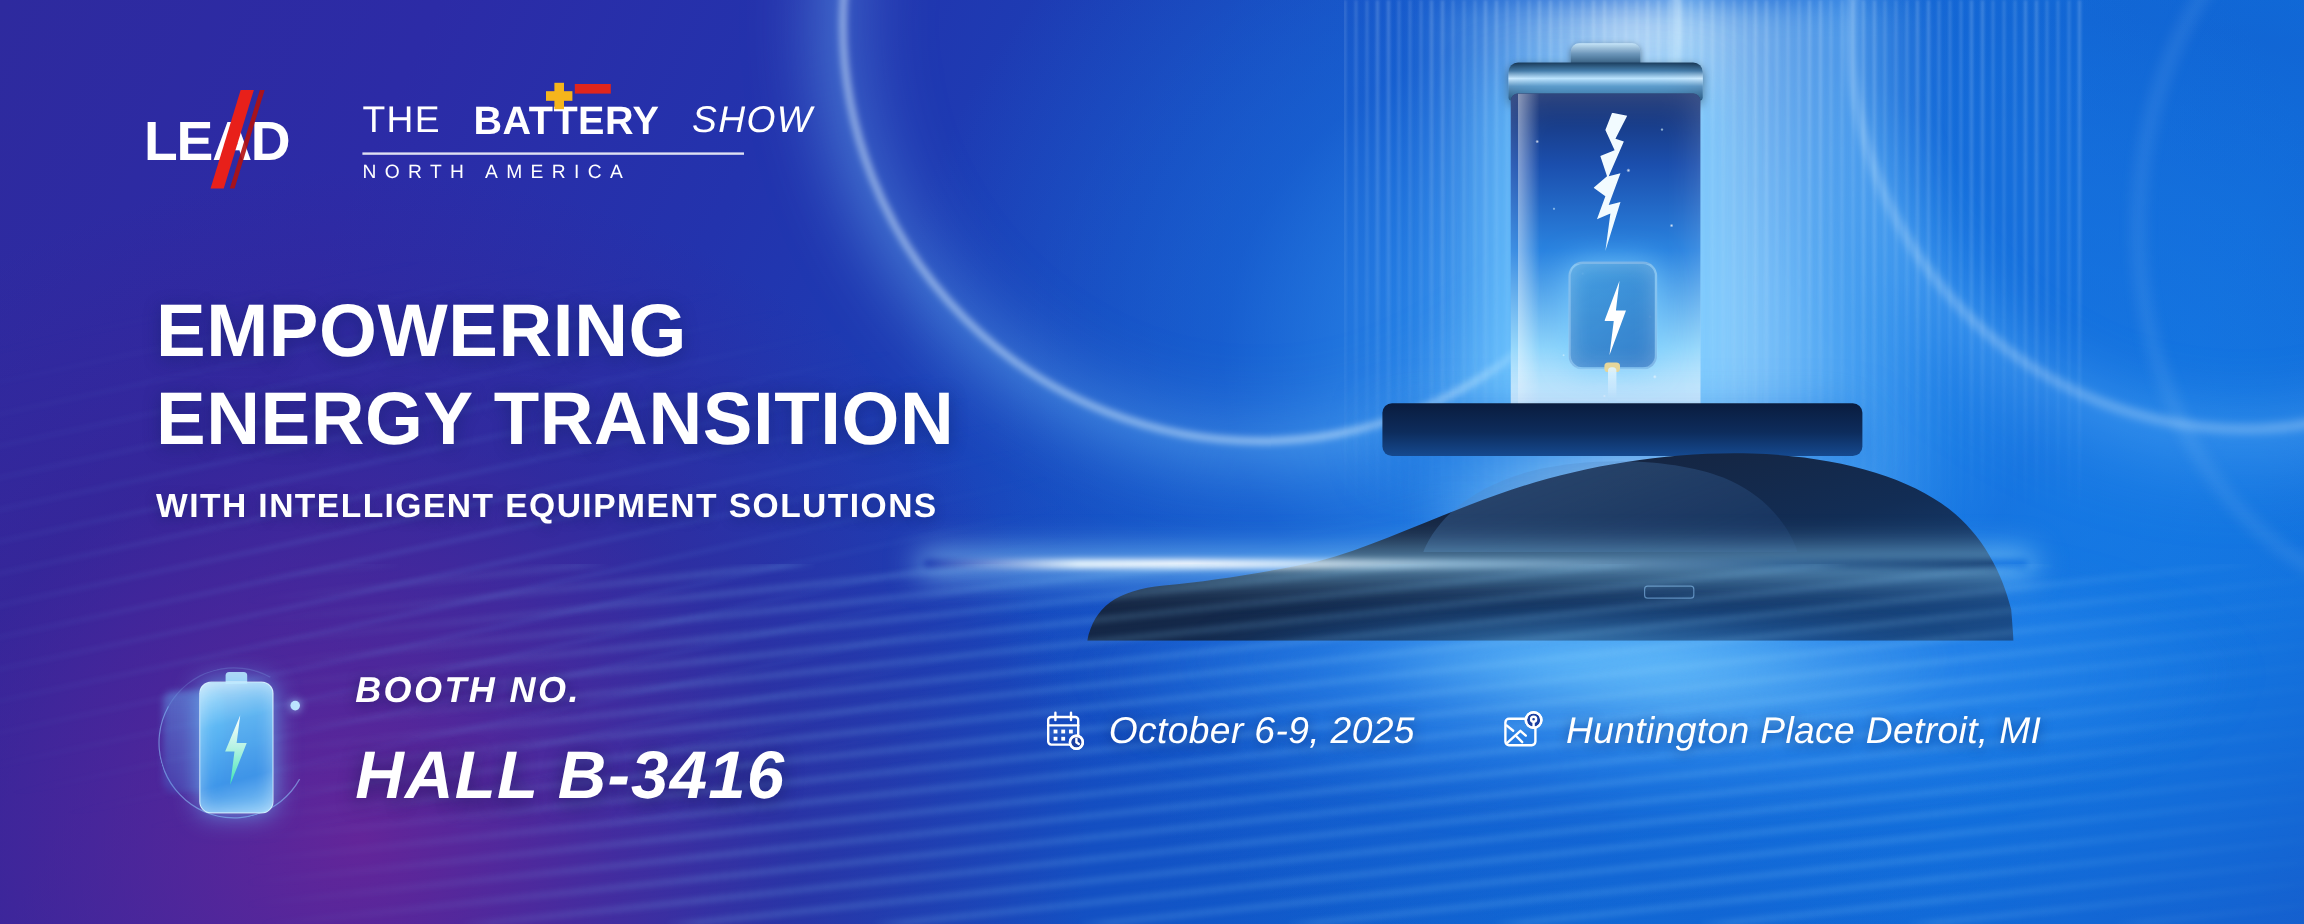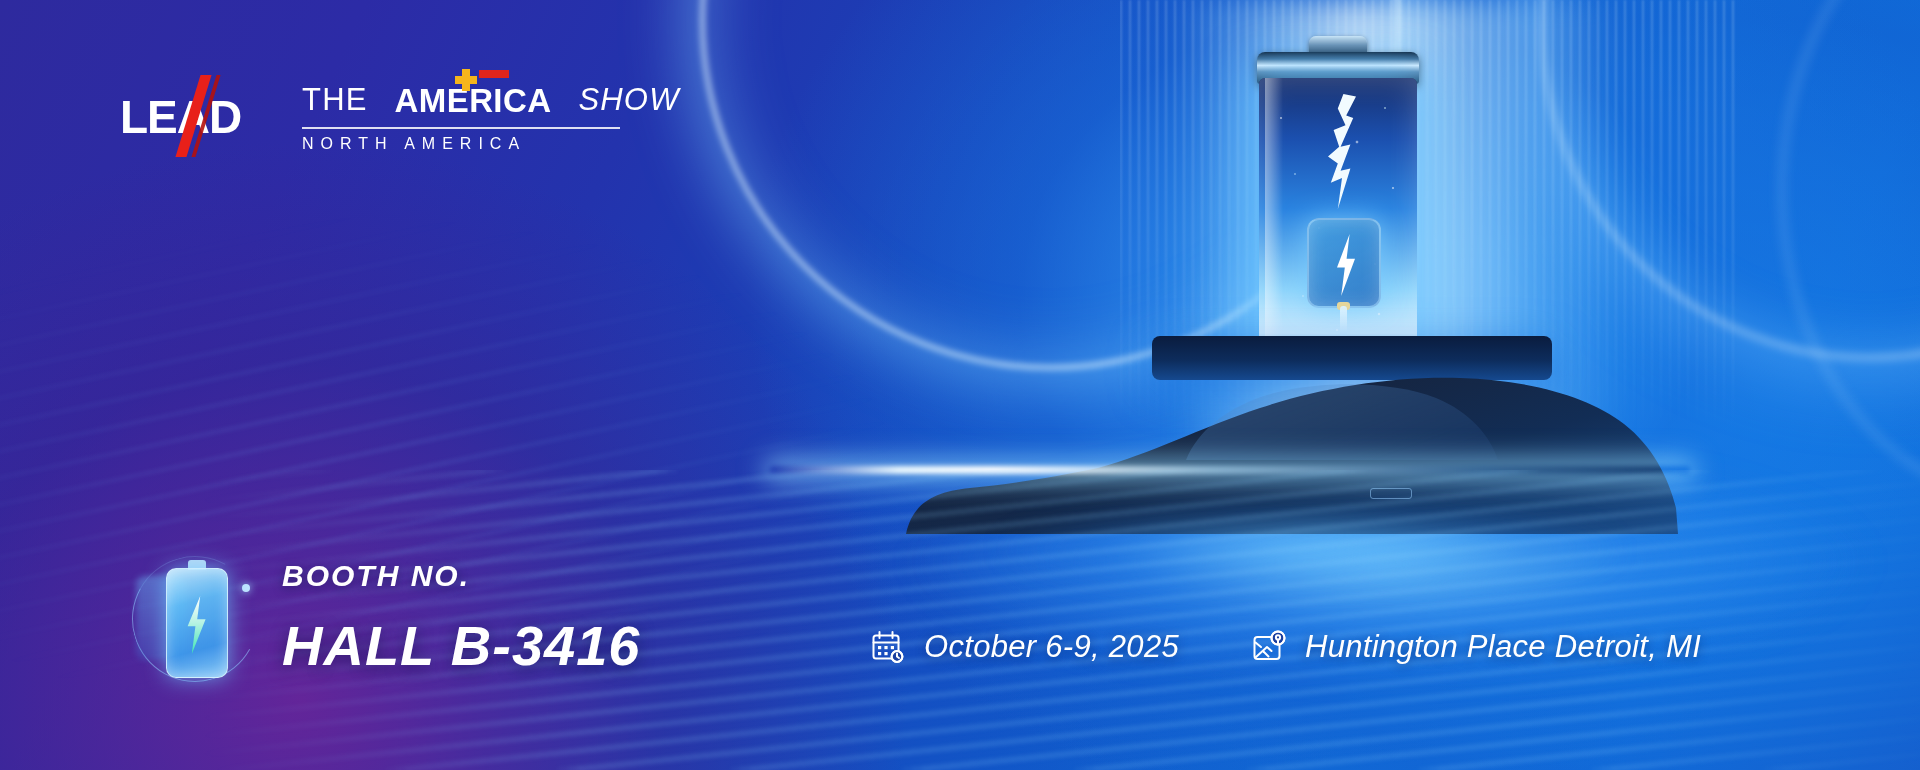--- a/index.html
+++ b/index.html
@@ -202,21 +202,21 @@
   .h-line{
     font-size:62px;font-weight:bold;color:#ffffff;letter-spacing:.5px;line-height:1.18;
     text-shadow:0 2px 14px rgba(10,30,90,.45);
   }
   .sub{
     margin-top:20px;font-size:28px;font-weight:bold;color:#ffffff;letter-spacing:1.2px;
     text-shadow:0 2px 10px rgba(10,30,90,.4);
   }
 
   
-  .booth{position:absolute;left:130px;top:538px;display:flex;align-items:center;gap:30px;}
+  .booth{position:absolute;left:130px;top:538px;display:flex;align-items:center;gap:44px;}
   .booth-icon{position:relative;width:122px;height:160px;}
   .bi-ring{
     position:absolute;left:2px;top:18px;width:126px;height:126px;border-radius:50%;
     border:1.6px solid rgba(150,205,255,.55);
     border-right-color:transparent;border-top-color:rgba(150,205,255,.2);
     transform:rotate(-16deg);
   }
   .bi-ring-dot{
     position:absolute;left:112px;top:46px;width:8px;height:8px;border-radius:50%;background:#bfe4ff;
     box-shadow:0 0 8px #9fd8ff;
@@ -246,21 +246,21 @@
   .booth-label{
     font-size:30px;font-weight:bold;font-style:italic;color:#fff;letter-spacing:2px;
     text-shadow:0 2px 10px rgba(10,20,70,.5);
   }
   .booth-no{
     margin-top:20px;font-size:56px;font-weight:bold;font-style:italic;color:#fff;letter-spacing:1px;
     text-shadow:0 3px 16px rgba(10,20,70,.55);
   }
 
   
-  .meta{position:absolute;left:870px;top:629px;display:flex;align-items:flex-start;gap:72px;}
+  .meta{position:absolute;left:870px;top:591px;display:flex;align-items:flex-start;gap:72px;}
   .meta-item{display:flex;align-items:center;gap:18px;}
   .meta-text{
     font-size:31px;font-style:italic;color:#ffffff;font-weight:400;letter-spacing:.3px;
     text-shadow:0 2px 10px rgba(10,30,90,.5);white-space:nowrap;
   }
   .meta-icon{width:36px;height:36px;flex:0 0 36px;}
   .meta-icon svg{display:block;width:36px;height:36px;}
 </style>
 </head>
 <body>
@@ -302,32 +302,37 @@
     <div class="lead-logo">
       <div class="lead-text">LEAD</div>
       <div class="lead-slash"></div>
       <div class="lead-slash2"></div>
     </div>
 
     <div class="tbs">
       <div class="tbs-row">
         <span class="tbs-the">THE</span>
         <span class="tbs-bat">
-          <span>AMERICA</span>
+          <span>BATTERY</span>
           <span class="tbs-plus"></span>
           <span class="tbs-dash"></span>
         </span>
         <span class="tbs-show">SHOW</span>
       </div>
       <div class="tbs-rule"></div>
       <div class="tbs-na">NORTH AMERICA</div>
     </div>
 
   </div>
 
+  <div class="headline">
+    <div class="h-line">EMPOWERING</div>
+    <div class="h-line">ENERGY  TRANSITION</div>
+    <div class="sub">WITH INTELLIGENT EQUIPMENT SOLUTIONS</div>
+  </div>
 
   <div class="booth">
     <div class="booth-icon">
       <div class="bi-ring"></div>
       <div class="bi-ring-dot"></div>
       <div class="bi-ghost"></div>
       <div class="bi-nub"></div>
       <div class="bi-batt"></div>
       <div class="bi-bolt"></div>
     </div>

